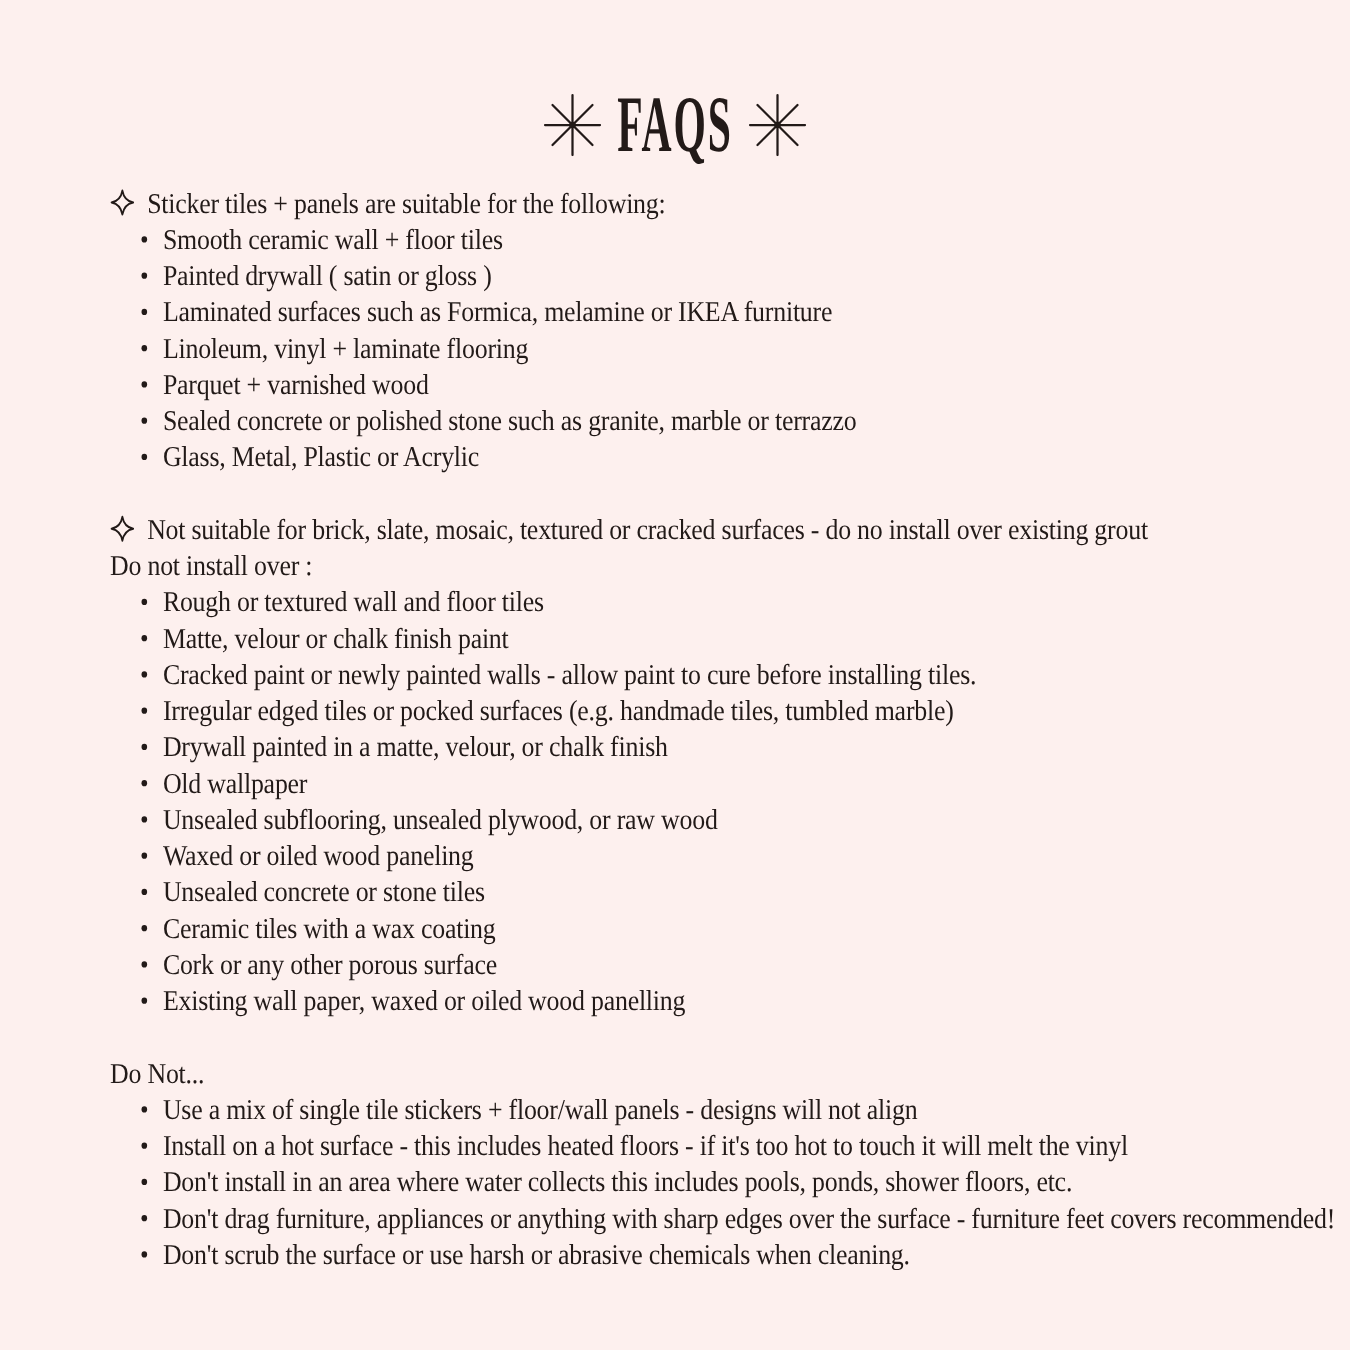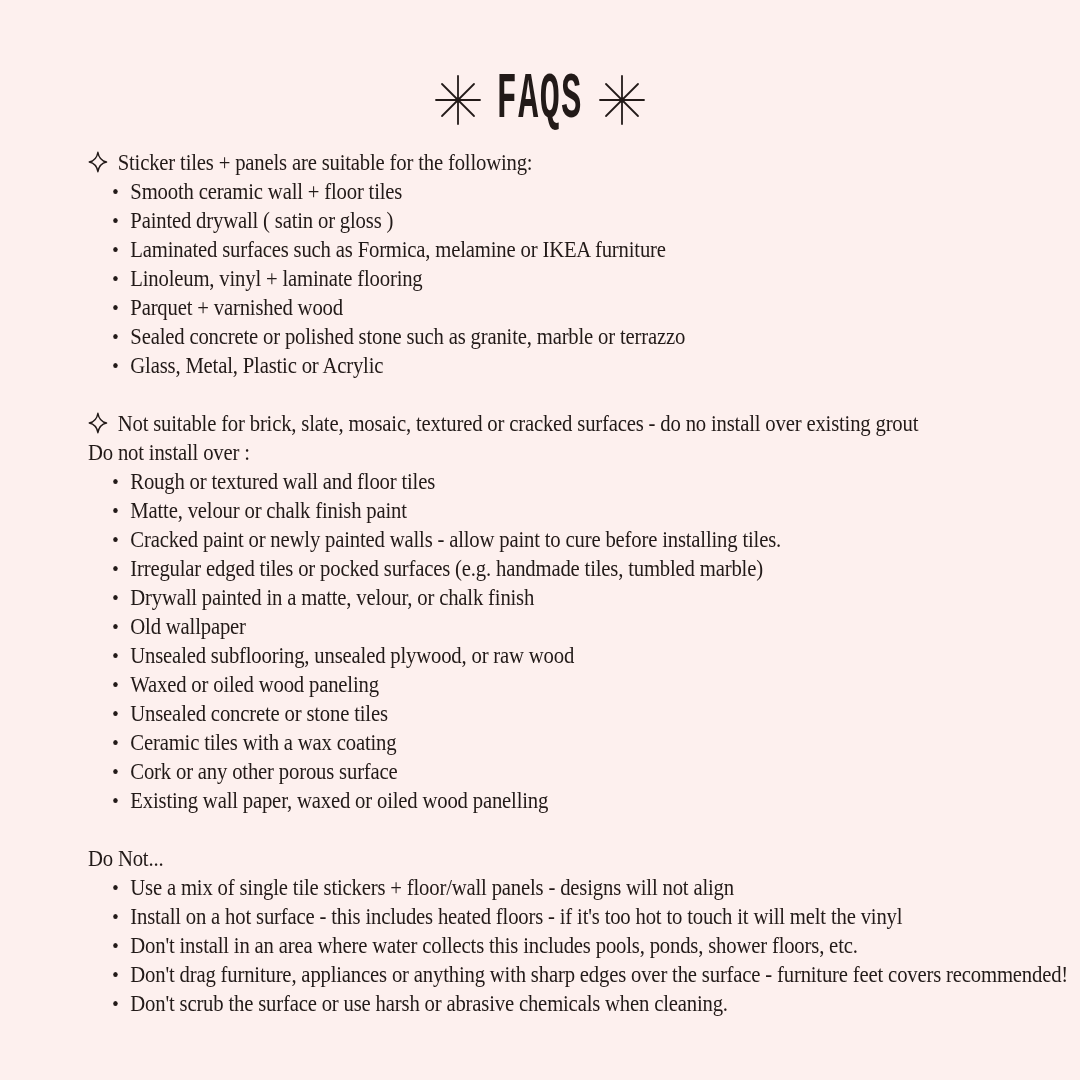--- a/index.html
+++ b/index.html
@@ -11,21 +11,20 @@
     font-family: "Liberation Serif", serif;
     overflow: hidden;
   }
   .title-row {
     display: flex;
     align-items: center;
     justify-content: center;
     gap: 9px;
     margin-top: 70px;
     height: 60px;
-    font-family: Liberation Mono, monospace;
   }
   .star-icon { width: 50px; height: 50px; flex: 0 0 auto; }
   .title-text-wrap {
     width: 96px;
     display: flex;
     justify-content: center;
     align-items: center;
   }
   .title-text {
     font-size: 64px;

